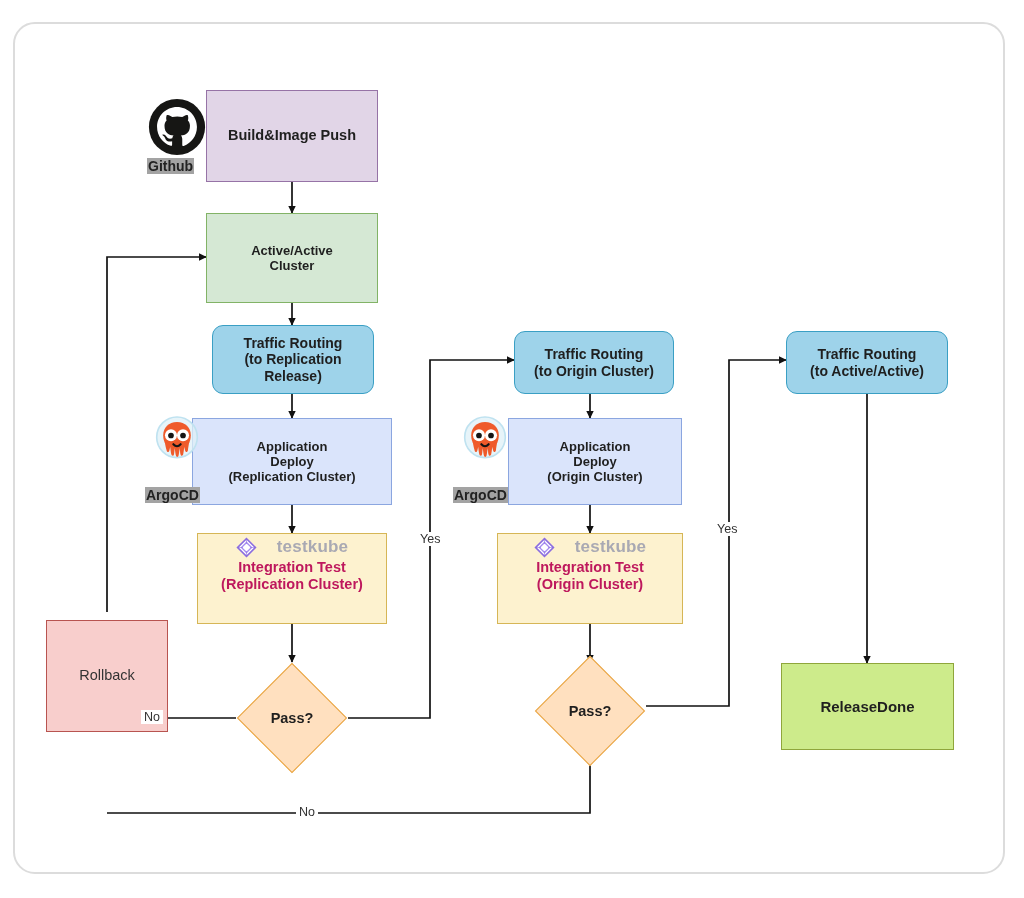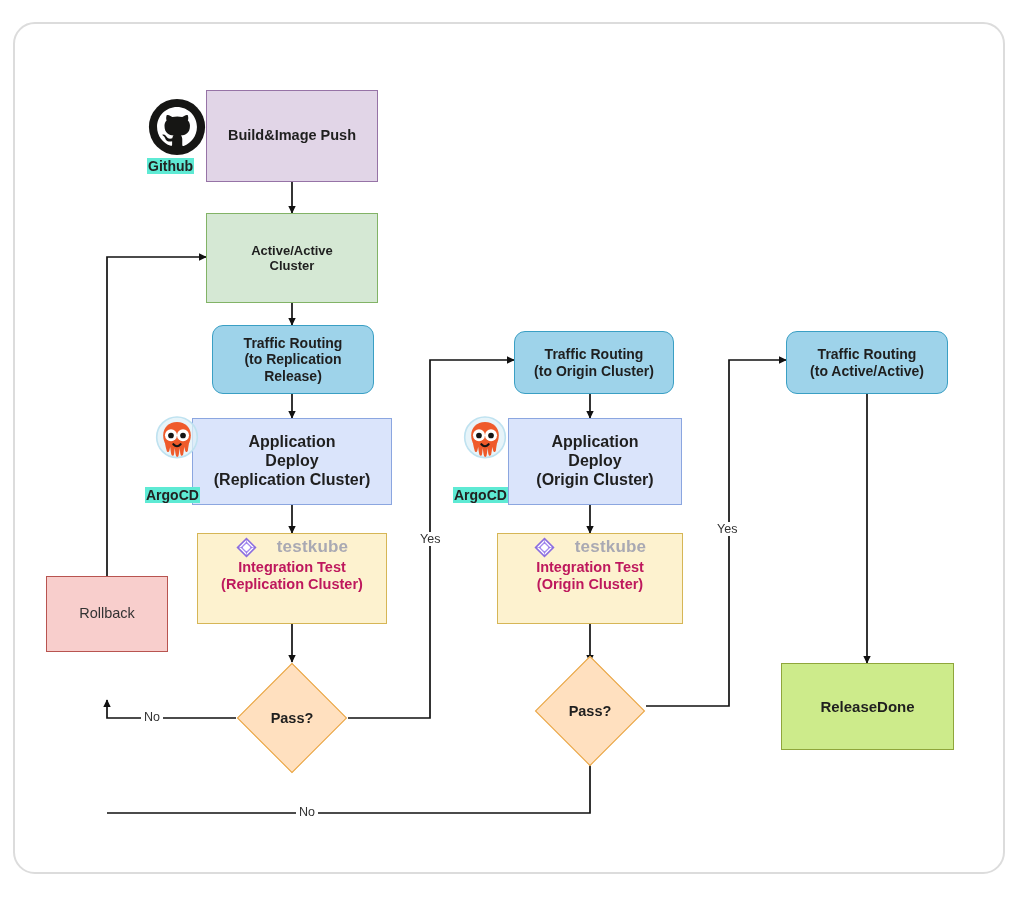--- a/index.html
+++ b/index.html
@@ -25,21 +25,21 @@
     display:flex;align-items:center;justify-content:center;
     text-align:center;
     color:#1f1f1f;
     font-weight:bold;
     line-height:1.18;
     z-index:3;
   }
   .n-purple{background:#e1d5e7;border:1.5px solid #9673a6;font-size:14.5px;}
   .n-green {background:#d5e8d4;border:1.5px solid #82b366;font-size:13px;}
   .n-cyan  {background:#9ed3ea;border:1.5px solid #3a9fc4;border-radius:11px;font-size:14px;}
-  .n-blue  {background:#dae4fb;border:1.5px solid #8ba6e0;font-size:16px;}
+  .n-blue  {background:#dae4fb;border:1.5px solid #8ba6e0;font-size:13px;}
   .n-yellow{background:#fdf2cf;border:1.5px solid #d6b656;font-size:14.5px;
             flex-direction:column;justify-content:flex-start;padding-top:3px;}
   .n-red   {background:#f8cecc;border:1.5px solid #b85450;font-size:14.5px;font-weight:normal;color:#333;}
   .n-lime  {background:#cdeb8b;border:1.5px solid #8fa63b;font-size:15px;}
 
   .diamond{
     position:absolute;z-index:3;
     display:flex;align-items:center;justify-content:center;
   }
   .diamond .dshape{
@@ -55,21 +55,21 @@
     position:absolute;z-index:4;
     font-size:12.5px;color:#333;font-weight:normal;
     background:#ffffff;padding:0 3px;
     white-space:nowrap;
   }
 
   .logo{position:absolute;z-index:4;}
   .logo-cap{
     position:absolute;z-index:5;
     font-size:14px;font-weight:bold;color:#222;white-space:nowrap;
-    background:#5eead4;padding:0 1px;
+    background:#a3a3a3;padding:0 1px;
   }
   .tk-row{display:flex;align-items:center;justify-content:center;gap:20px;margin-bottom:1px;}
   .tk-word{font-size:17px;font-weight:bold;color:#a9a9b3;letter-spacing:.2px;}
   .tk-lines{font-size:14.5px;font-weight:bold;color:#be185d;line-height:1.18;}
 </style>
 </head>
 <body>
 
 <div id="canvas">
 
@@ -172,21 +172,21 @@
       <div>Integration Test</div>
       <div>(Replication Cluster)</div>
     </div>
   </div>
 
   <div class="diamond" style="left:253px;top:679px;width:78px;height:78px;">
     <div class="dshape"></div>
     <span class="dlabel">Pass?</span>
   </div>
 
-  <div class="node n-red" style="left:46px;top:576px;width:122px;height:76px;">
+  <div class="node n-red" style="left:46px;top:620px;width:122px;height:112px;">
     <span>Rollback</span>
   </div>
 
   <div class="node n-cyan" style="left:514px;top:331px;width:160px;height:63px;flex-direction:column;">
     <span>Traffic Routing</span>
     <span>(to Origin Cluster)</span>
   </div>
 
   <div class="node n-blue" style="left:508px;top:418px;width:174px;height:87px;flex-direction:column;">
     <span>Application</span>

